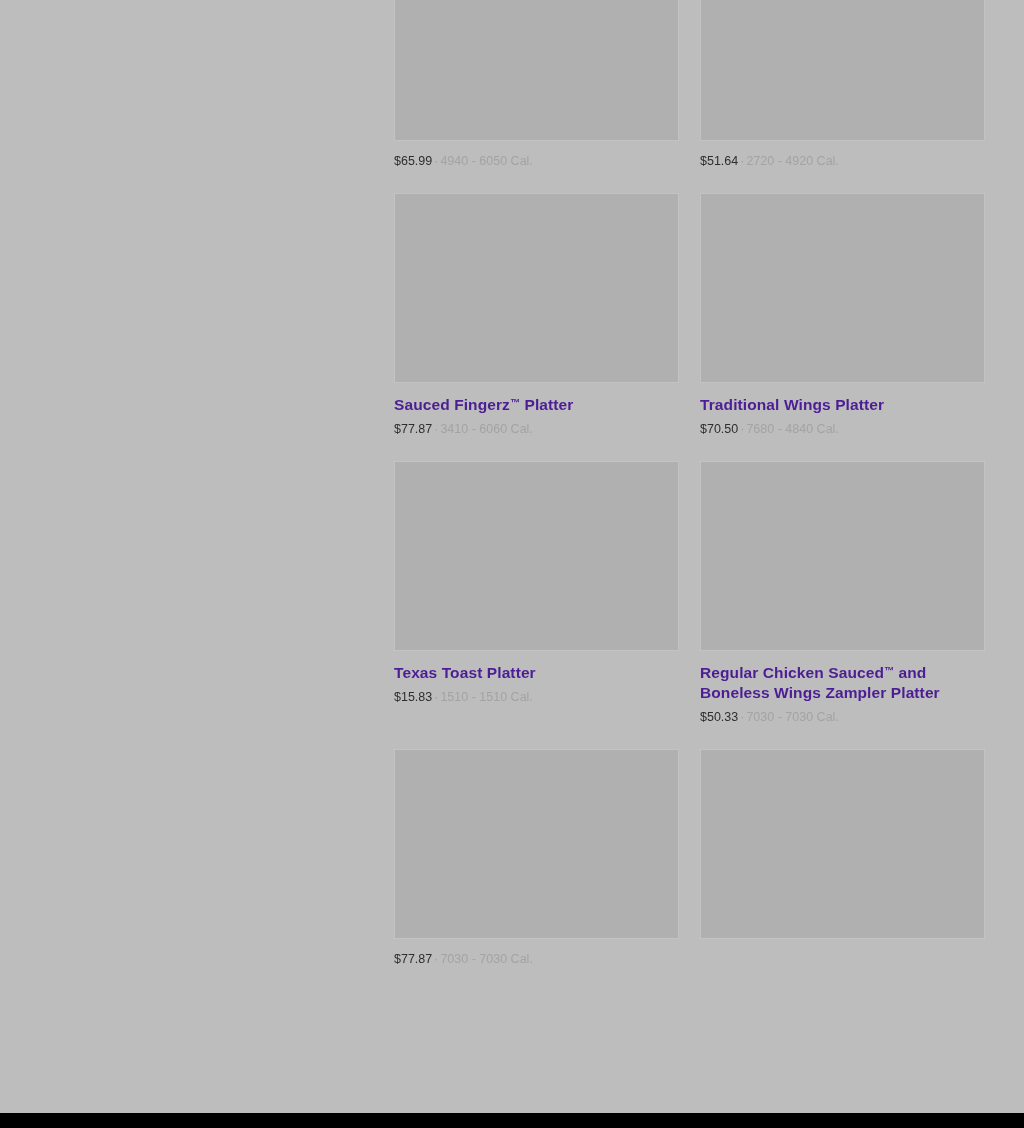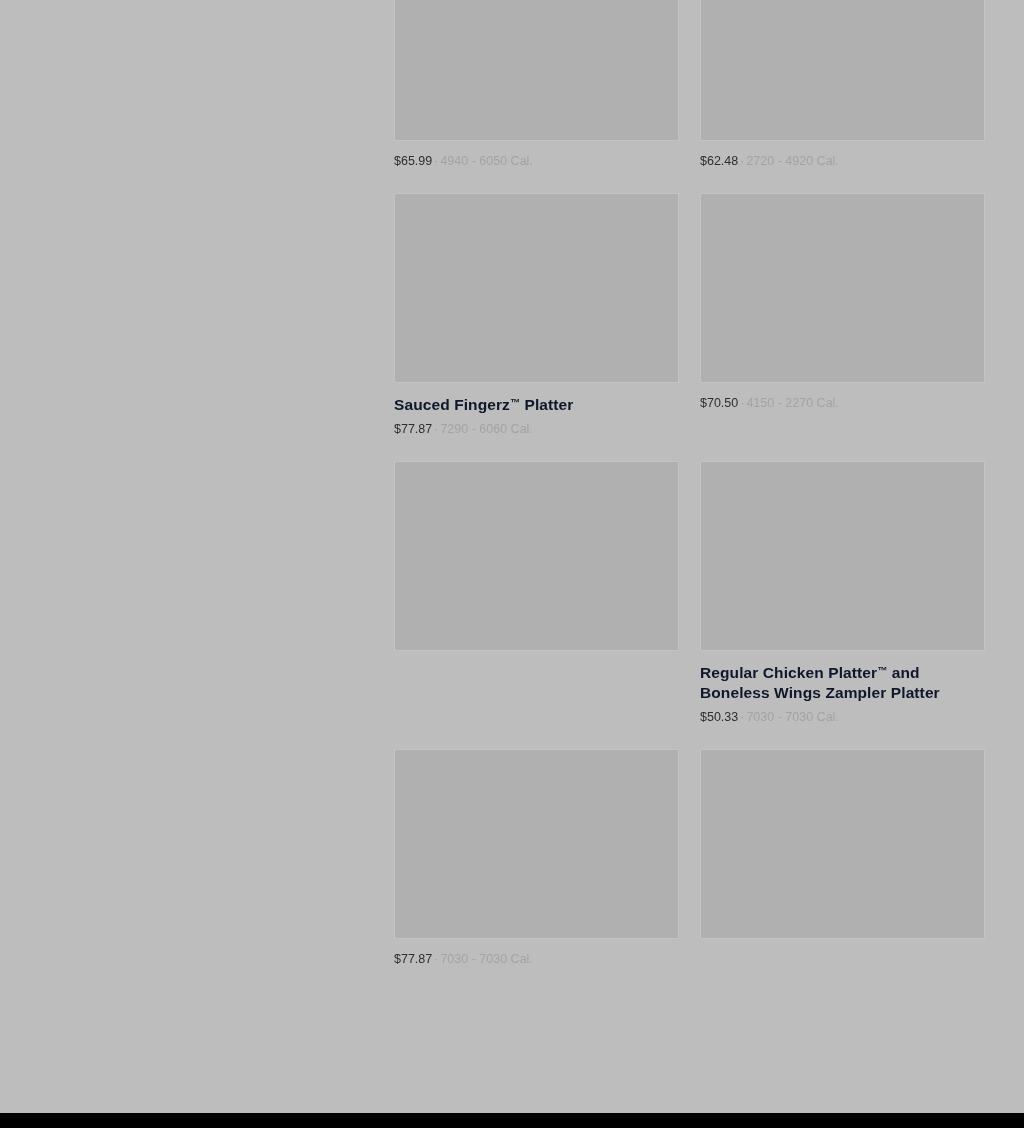--- a/index.html
+++ b/index.html
@@ -62,21 +62,21 @@
   }
 
   .card-body {
     padding: 0 0 24px 0;
   }
 
   .title {
     font-size: 15.5px;
     line-height: 20px;
     font-weight: 700;
-    color: #0f172a;
+    color: #4c1d95;
     letter-spacing: 0.1px;
     margin: 0 0 6px 0;
     max-width: 275px;
   }
 
   .title sup {
     font-size: 10px;
     vertical-align: 0.45em;
     font-weight: 700;
     line-height: 0;
@@ -120,43 +120,48 @@
   <div class="grid" id="grid">
       <div class="card">
         <div class="thumb" aria-label="product-image-placeholder"></div>
         <div class="card-body">
           <div class="meta"><span class="price">$65.99</span><span class="dot">·</span><span class="cal">4940 - 6050 Cal.</span></div>
         </div>
       </div>
       <div class="card">
         <div class="thumb" aria-label="product-image-placeholder"></div>
         <div class="card-body">
-          <div class="meta"><span class="price">$62.48</span><span class="dot">·</span><span class="cal">2720 - 4920 Cal.</span></div>
+          <div class="meta"><span class="price">$51.64</span><span class="dot">·</span><span class="cal">2720 - 4920 Cal.</span></div>
         </div>
       </div>
       <div class="card">
         <div class="thumb" aria-label="product-image-placeholder"></div>
         <div class="card-body">
           <div class="title"><span>Sauced Fingerz</span><sup>™</sup><span> Platter</span></div>
-          <div class="meta"><span class="price">$77.87</span><span class="dot">·</span><span class="cal">7290 - 6060 Cal.</span></div>
+          <div class="meta"><span class="price">$77.87</span><span class="dot">·</span><span class="cal">3410 - 6060 Cal.</span></div>
         </div>
       </div>
       <div class="card">
         <div class="thumb" aria-label="product-image-placeholder"></div>
         <div class="card-body">
-          <div class="meta"><span class="price">$70.50</span><span class="dot">·</span><span class="cal">4150 - 2270 Cal.</span></div>
+          <div class="title"><span>Traditional Wings Platter</span></div>
+          <div class="meta"><span class="price">$70.50</span><span class="dot">·</span><span class="cal">7680 - 4840 Cal.</span></div>
         </div>
       </div>
       <div class="card">
         <div class="thumb" aria-label="product-image-placeholder"></div>
+        <div class="card-body">
+          <div class="title"><span>Texas Toast Platter</span></div>
+          <div class="meta"><span class="price">$15.83</span><span class="dot">·</span><span class="cal">1510 - 1510 Cal.</span></div>
+        </div>
       </div>
       <div class="card">
         <div class="thumb" aria-label="product-image-placeholder"></div>
         <div class="card-body">
-          <div class="title"><span>Regular Chicken Platter</span><sup>™</sup><span> and Boneless Wings Zampler Platter</span></div>
+          <div class="title"><span>Regular Chicken Sauced</span><sup>™</sup><span> and Boneless Wings Zampler Platter</span></div>
           <div class="meta"><span class="price">$50.33</span><span class="dot">·</span><span class="cal">7030 - 7030 Cal.</span></div>
         </div>
       </div>
       <div class="card">
         <div class="thumb" aria-label="product-image-placeholder"></div>
         <div class="card-body">
           <div class="meta"><span class="price">$77.87</span><span class="dot">·</span><span class="cal">7030 - 7030 Cal.</span></div>
         </div>
       </div>
       <div class="card">

